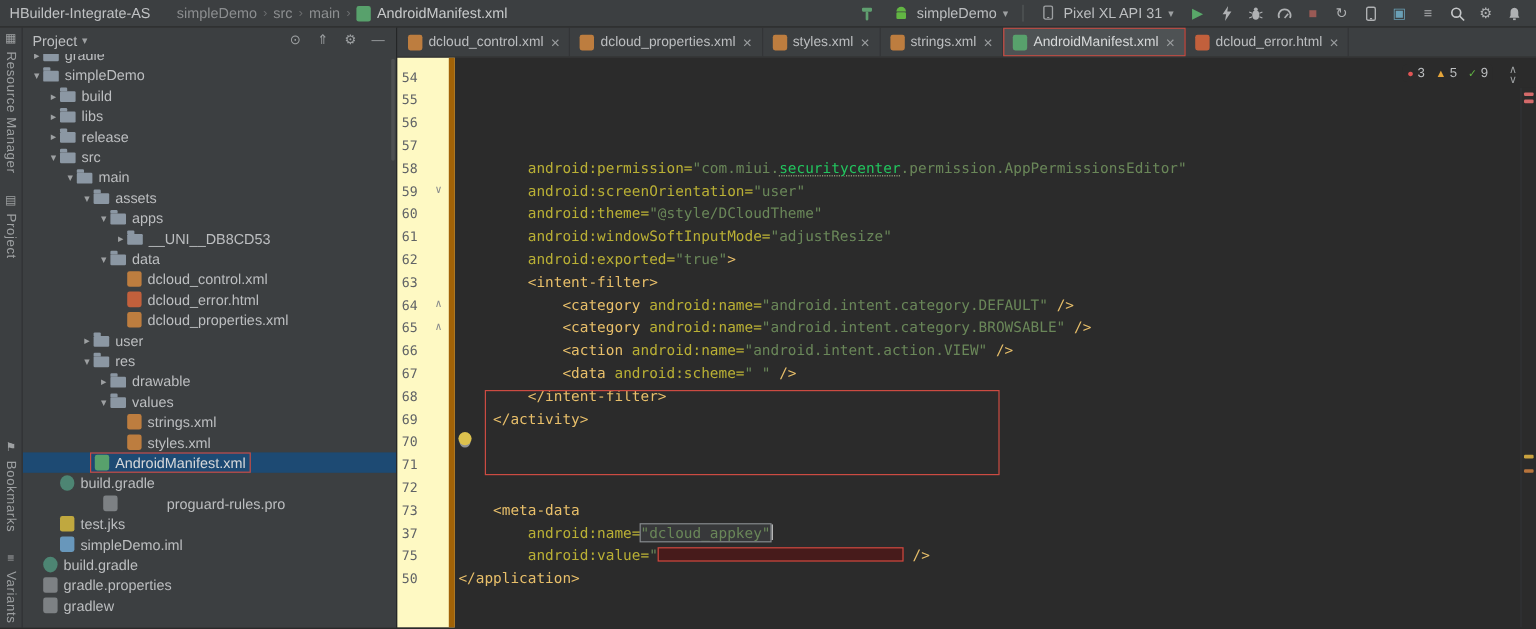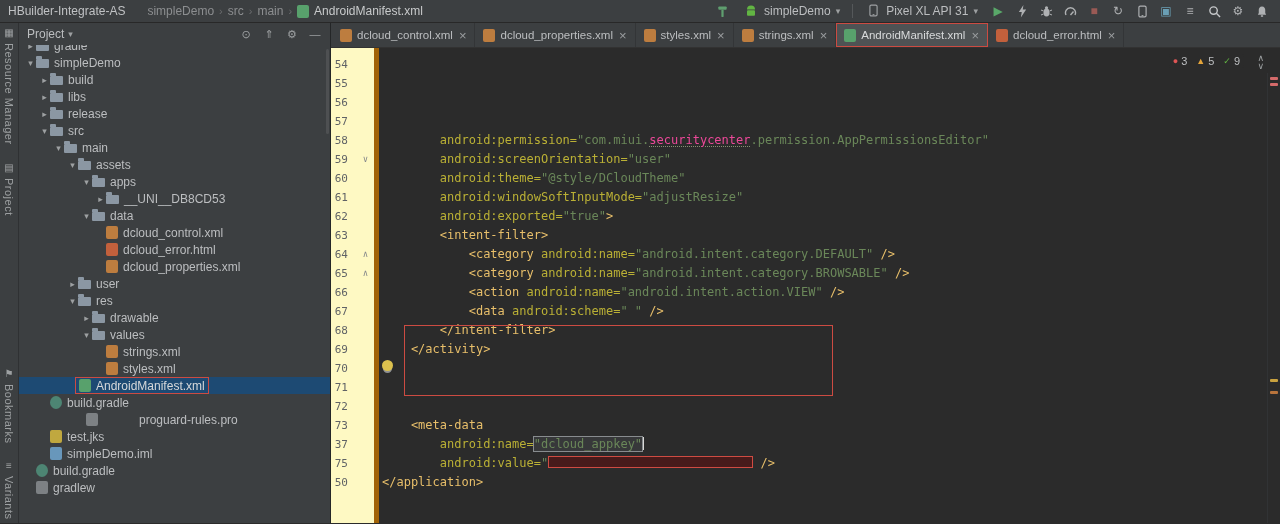--- a/index.html
+++ b/index.html
@@ -69,21 +69,21 @@
              font-family:"DejaVu Sans Mono","Liberation Mono",monospace;font-size:12px;line-height:19px}
   .gutter{width:48px;flex:none;background:#fef9c3;border-right:5px solid #a16207;padding-top:7px;color:#606366;
           font-size:11px;text-align:right;position:relative;box-sizing:border-box}
   .gutter-line{height:19px;padding-right:26px;position:relative;box-sizing:border-box}
   .fold{position:absolute;right:3px;top:1px;width:11px;text-align:center;color:#86898b;font-size:9px;line-height:17px}
   .code{flex:1;position:relative;padding:7px 0 0 3px;white-space:pre;overflow:hidden;color:#a9b7c6}
   .code-line{height:19px}
   .s-attr{color:#bab035}
   .s-val{color:#6a8759}
   .s-tag{color:#e8bf6a}
-  .s-typo{color:#ec4899;text-decoration:underline dotted #859072;text-underline-offset:2px}
+  .s-typo{color:#22c55e;text-decoration:underline dotted #859072;text-underline-offset:2px}
   .s-box{color:#6a8759;outline:1px solid #888c8f;background:rgba(90,96,102,.25)}
   .s-caret{display:inline-block;width:1px;height:13px;background:#d8d8d8;vertical-align:-2px;margin-left:1px}
   .s-red{display:inline-block;width:205px;height:12px;background:#471b1b;border:1px solid #cf4b42;vertical-align:-1px;box-sizing:border-box}
   .annotation-box{position:absolute;left:25px;top:277px;width:427px;height:69px;border:1px solid #cc4b42;pointer-events:none}
   .bulb{position:absolute;left:3px;top:312px;width:11px;height:11px;border-radius:50%;background:#dcc14e;
         box-shadow:0 3px 0 -1px #8f9193}
 
   .inspections{position:absolute;top:31px;right:36px;display:flex;align-items:center;gap:9px;font-size:11px;color:#bcbec0;
                background:rgba(43,43,43,.92);padding:1px 4px;border-radius:3px}
   .insp{display:flex;align-items:center;gap:3px}
@@ -376,20 +376,25 @@
           </div>
           <div class="tree-row" style="padding-left: 20px;">
             <span class="chevron"></span>
             <span class="fi fi-iml"></span>
             <span class="tree-label">simpleDemo.iml</span>
           </div>
           <div class="tree-row" style="padding-left: 6px;">
             <span class="chevron"></span>
             <span class="fi fi-gradle"></span>
             <span class="tree-label">build.gradle</span>
+          </div>
+          <div class="tree-row" style="padding-left: 6px;">
+            <span class="chevron"></span>
+            <span class="fi fi-props"></span>
+            <span class="tree-label">gradle.properties</span>
           </div>
           <div class="tree-row" style="padding-left: 6px;">
             <span class="chevron"></span>
             <span class="fi fi-file"></span>
             <span class="tree-label">gradlew</span>
           </div>
         </div>
       <div class="tree-scroll"></div>
     </div>
 

